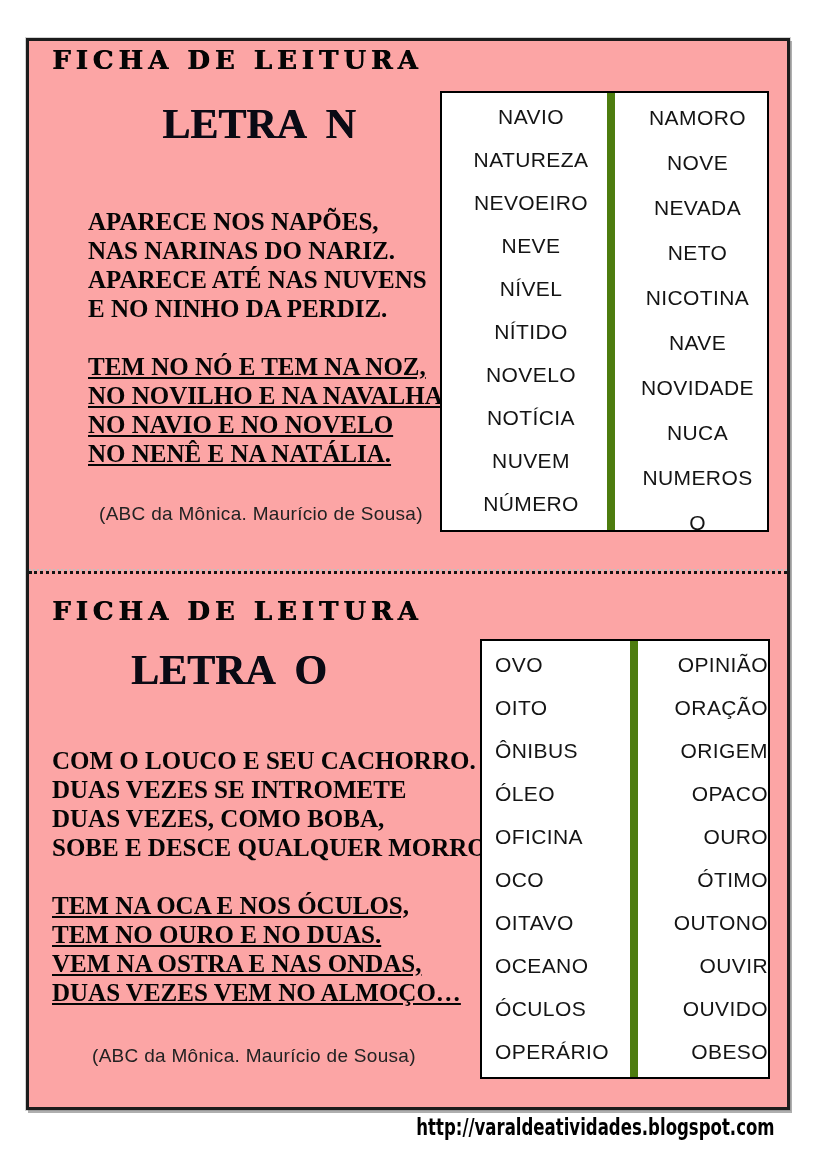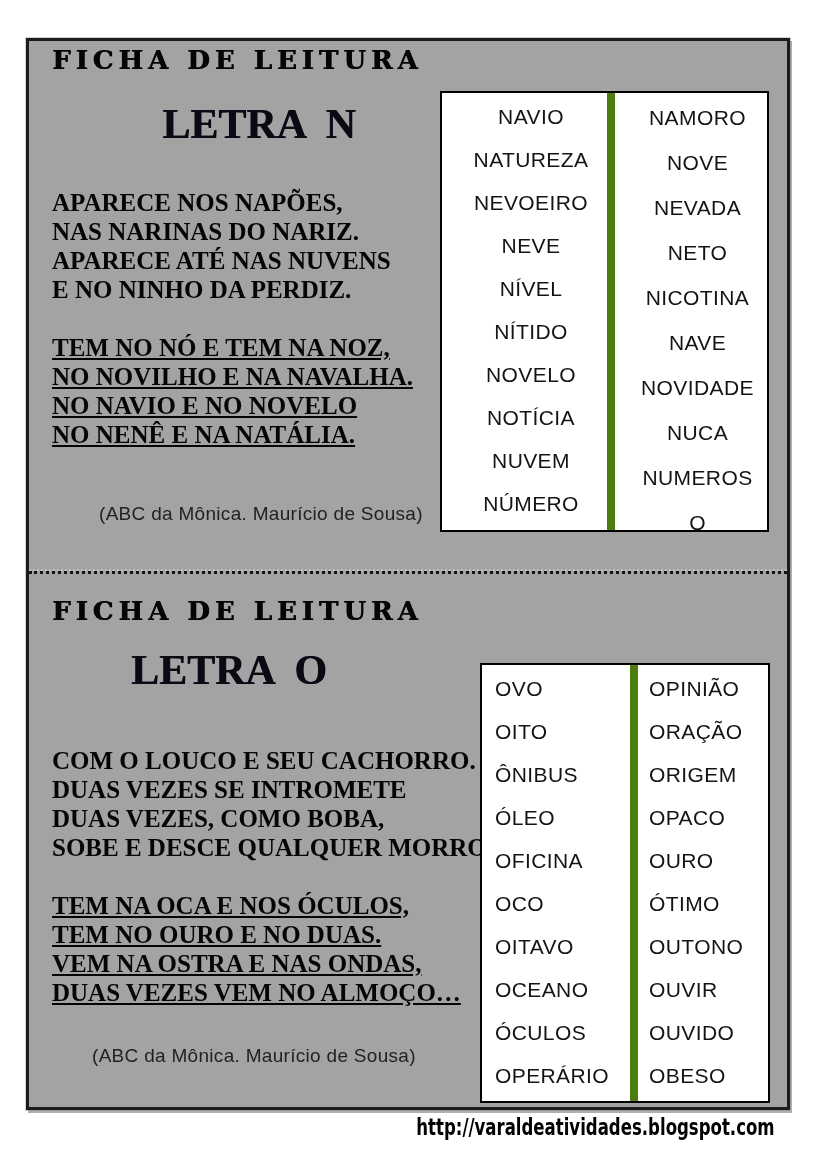--- a/index.html
+++ b/index.html
@@ -3,21 +3,21 @@
 <meta charset="utf-8">
 <style>
   html,body{margin:0;padding:0;background:#ffffff;}
   body{
     width:826px;height:1169px;position:relative;overflow:hidden;
     font-family:"Liberation Sans",sans-serif;color:#111;
   }
   
   .frame{
     position:absolute;left:26px;top:38px;width:758px;height:1066px;
-    border:3px solid #1c1c1c;background:#a3a3a3;
+    border:3px solid #1c1c1c;background:#fca5a5;
     box-shadow:2px 3px 0 rgba(110,110,110,.55), 0 0 0 1px #d2d2d2;
   }
   
   .ficha-heading{
     position:absolute;left:23px;margin:0;
     font-family:"DejaVu Serif",serif;font-weight:bold;
     font-size:26px;letter-spacing:5px;color:#050505;
     text-shadow:0.7px 0 currentColor;
     white-space:nowrap;
   }
@@ -29,43 +29,43 @@
     text-shadow:0.5px 0 currentColor;
   }
   .title-n{left:20px;top:62px;width:420px;}
   .title-o{left:0px;top:608px;width:400px;}
   
   .poem{
     position:absolute;left:23px;
     font-family:"Liberation Serif",serif;font-weight:bold;
     font-size:25px;color:#050505;
   }
-  .poem-n{top:147px;}
+  .poem-n{top:166px;margin-left:36px;}
   .poem-o{top:705px;}
   .stanza .poem-line{line-height:29px;white-space:nowrap;}
   .stanza + .stanza{margin-top:29px;text-decoration:underline;}
   
   .attribution{
     position:absolute;text-align:left;
     font-size:19px;color:#222;letter-spacing:0.3px;white-space:nowrap;
   }
   .attr-n{left:70px;width:360px;top:462px;}
   .attr-o{left:63px;width:400px;top:1004px;}
   
   .word-table{
     position:absolute;display:flex;border:2px solid #000;background:#fff;
   }
   .table-n{left:411px;top:50px;width:325px;height:437px;text-align:center;}
-  .table-o{left:451px;top:598px;width:286px;height:436px;margin-top:24px;}
+  .table-o{left:451px;top:598px;width:286px;height:436px;}
   .word-col{overflow:hidden;box-sizing:border-box;padding:2px 0 0 13px;}
   .word-col + .word-col{border-left:8px solid #4d7c0f;}
   .table-n .col1{width:165px;}
   .table-n .col2{flex:1;}
   .table-o .col1{width:148px;}
-  .table-o .col2{flex:1;padding-left:11px;}
+  .table-o .col2{flex:1;padding-left:11px;text-align:right;}
   .word-item{font-size:21px;line-height:43px;color:#141414;white-space:nowrap;letter-spacing:0.4px;}
   .table-n .col2 .word-item{line-height:45px;}
   
   .dotted-divider{
     position:absolute;left:0;right:0;top:530px;height:0;
     border-top:3px dotted #141414;
   }
   .dotted-divider::before{
     content:"";position:absolute;left:0;right:0;top:-5px;
     border-top:2px dotted #c0c0c0;

